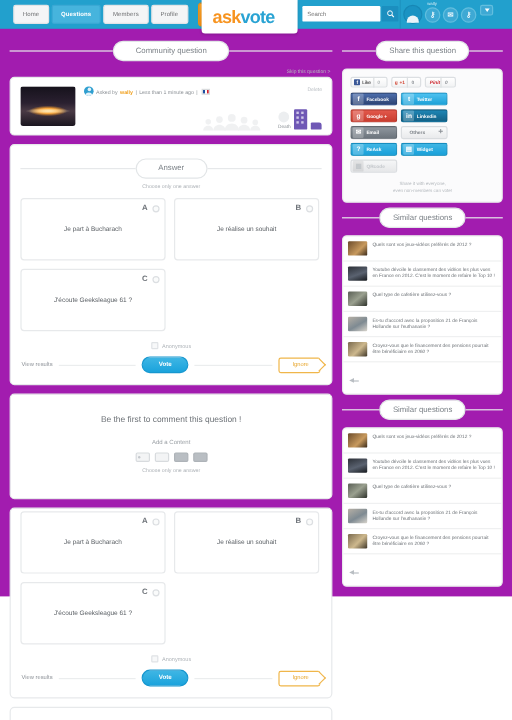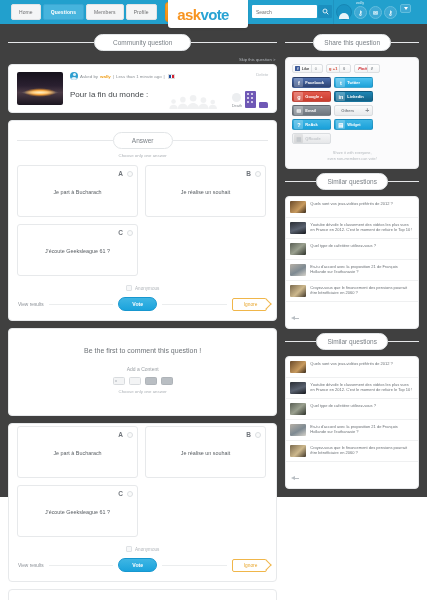--- a/index.html
+++ b/index.html
@@ -2,21 +2,21 @@
 <html><head>
 <meta charset="utf-8">
 <style>
   * { box-sizing: border-box; margin: 0; padding: 0; }
   html, body {
     width: 427px; height: 600px;
     background: #ffffff;
     font-family: "Liberation Sans", sans-serif;
     overflow: hidden;
   }
-  .page { position: relative; width: 427px; height: 497px; background: #404040; }
+  .page { position: relative; width: 427px; height: 497px; background: #a21caf; }
 
   
   .header {
     position: relative; height: 24px; width: 427px;
     background: #22a0cd;
     display: flex; align-items: center;
   }
   .nav { display: flex; align-items: center; gap: 2px; padding-left: 11px; }
   .nav-item {
     font-size: 5px; color: #6d6e70; background: #f4f5f6;
@@ -315,21 +315,20 @@
                     <span class="b"></span>
                   </span>
                 <span>Asked by</span>
                 <span class="meta-user">wally</span>
                 <span>|</span>
                 <span>Less than 1 minute ago</span>
                 <span>|</span>
                 <span class="flag"></span>
               </div>
               <div class="delete-link">Delete</div>
-              <div class="q-title">Pour la fin du monde :</div>
             </div>
           </div>
 
           <svg class="crowd" viewBox="0 0 120 30">
             <g fill="#e2e4e7">
               <circle cx="14" cy="14" r="5"></circle>
                 <path d="M5 30c0-6 4-9 9-9s9 3 9 9z"></path>
               <circle cx="34" cy="10" r="6"></circle>
                 <path d="M23 30c0-7 5-11 11-11s11 4 11 11z"></path>
               <circle cx="56" cy="7" r="7"></circle>

